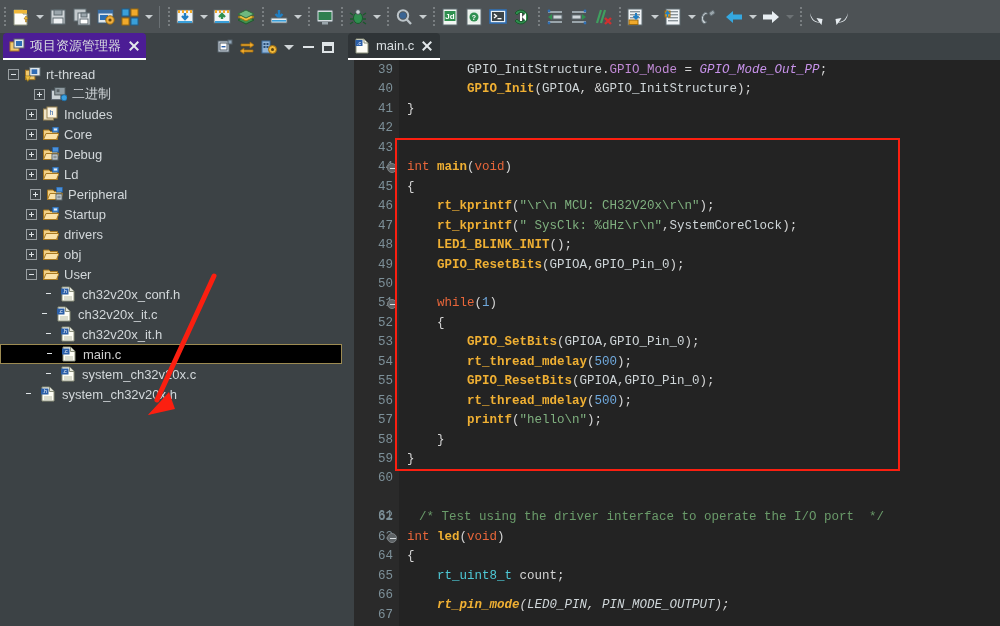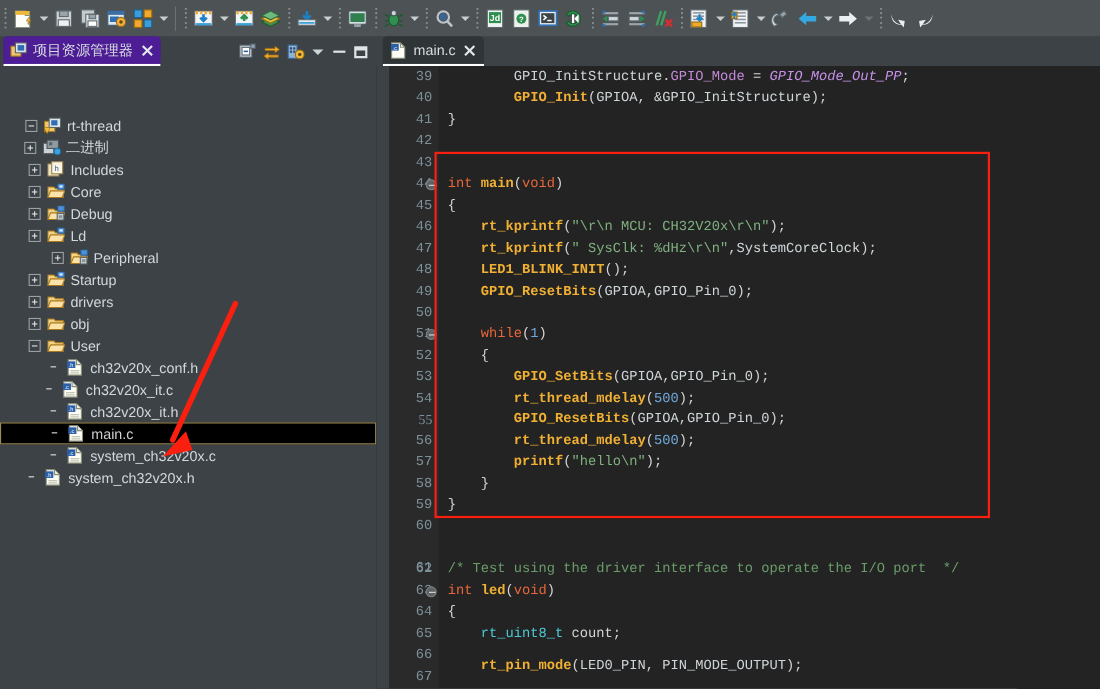--- a/index.html
+++ b/index.html
@@ -509,33 +509,33 @@
         <span class="vt-min">
             <i></i>
           </span>
         <span class="vt-max">
             <i></i>
           </span>
       </div>
     </div>
 
     <div id="tree">
-        <div class="trow" style="padding-left: 23px; margin-top: 40px;">
+        <div class="trow" style="padding-left: 8px;">
           <span class="expander "></span>
           <span class="ticon" style="display: flex; align-items: center;">
             <svg width="17" height="16" viewBox="0 0 17 16">
               <rect x="0.5" y="4" width="10" height="10" fill="#f0c96f" stroke="#a8781f"></rect>
               <rect x="5" y="1" width="11" height="9" fill="#dfe6ea" stroke="#5a6468"></rect>
               <rect x="7" y="3" width="6" height="5" fill="#2f6cb5"></rect>
               <polygon points="3,16 0,10 6,10" fill="#f0c040" stroke="#8a6a10" stroke-width="0.6"></polygon>
             </svg>
           </span>
           <span class="tlabel">rt-thread</span>
         </div>
-        <div class="trow" style="padding-left: 22px;">
+        <div class="trow" style="padding-left: 34px;">
           <span class="expander plus"></span>
           <span class="ticon" style="display: flex; align-items: center;">
             <svg width="17" height="16" viewBox="0 0 17 16">
               <rect x="0.5" y="4" width="10" height="10" fill="#c9d1d6" stroke="#55606a"></rect>
               <rect x="4" y="1" width="11" height="8" fill="#8f9ba1" stroke="#4a5458"></rect>
               <rect x="6" y="3" width="3" height="3" fill="#596266"></rect>
               <circle cx="14" cy="12" r="3.2" fill="#3aa0e0" stroke="#1f6ea5"></circle>
             </svg>
           </span>
           <span class="tlabel">二进制</span>
@@ -581,21 +581,21 @@
           <span class="ticon" style="display: flex; align-items: center;">
             <svg width="16" height="14" viewBox="0 0 16 14">
               <path d="M0.5 3 v9.5 h14 v-8 h-7 l-1.5 -1.5z" fill="#f3d185" stroke="#a8781f"></path>
               <path d="M0.5 12.5 l2.5 -6 h13 l-2.5 6z" fill="#fbe2a8" stroke="#a8781f"></path>
               <rect x="9.5" y="0" width="6" height="5" fill="#4a90d9" stroke="#2a5f99"></rect>
               <rect x="11" y="1.5" width="3" height="2" fill="#dde9f5"></rect>
             </svg>
           </span>
           <span class="tlabel">Ld</span>
         </div>
-        <div class="trow" style="padding-left: 30px; margin-left: 17px;">
+        <div class="trow" style="padding-left: 30px;">
           <span class="expander plus"></span>
           <span class="ticon" style="display: flex; align-items: center;">
             <svg width="16" height="14" viewBox="0 0 16 14">
               <path d="M0.5 3 v9.5 h14 v-8 h-7 l-1.5 -1.5z" fill="#f3d185" stroke="#a8781f"></path>
               <path d="M0.5 12.5 l2.5 -6 h13 l-2.5 6z" fill="#fbe2a8" stroke="#a8781f"></path>
               <rect x="9.5" y="0" width="6" height="5" fill="#4a90d9" stroke="#2a5f99"></rect>
               <rect x="9" y="7" width="6" height="6" fill="#cfd6da" stroke="#5a6468"></rect>
               <rect x="10.3" y="8.6" width="3.4" height="2.8" fill="#8a949a"></rect>
             </svg>
           </span>
@@ -764,21 +764,21 @@
           <div class="ln" style="top: 118.7px;">45</div>
           <div class="ln" style="top: 138.15px;">46</div>
           <div class="ln" style="top: 157.6px;">47</div>
           <div class="ln" style="top: 177.05px;">48</div>
           <div class="ln" style="top: 196.5px;">49</div>
           <div class="ln" style="top: 215.95px;">50</div>
           <div class="ln" style="top: 235.4px;">51</div>
           <div class="ln" style="top: 254.85px;">52</div>
           <div class="ln" style="top: 274.3px;">53</div>
           <div class="ln" style="top: 293.75px;">54</div>
-          <div class="ln" style="top: 313.2px; font-family: Liberation Serif, serif;">55</div>
+          <div class="ln" style="top: 313.2px;">55</div>
           <div class="ln" style="top: 332.65px;">56</div>
           <div class="ln" style="top: 352.1px;">57</div>
           <div class="ln" style="top: 371.55px;">58</div>
           <div class="ln" style="top: 391px;">59</div>
           <div class="ln" style="top: 410.45px;">60</div>
           <div class="ln" style="top: 448px;">61</div>
           <div class="ln" style="top: 449.35px;">62</div>
           <div class="ln" style="top: 468.8px;">63</div>
           <div class="ln" style="top: 488.25px;">64</div>
           <div class="ln" style="top: 507.7px;">65</div>
@@ -807,24 +807,24 @@
           <div class="cl" style="top: 254.85px; left: 8px;"><span class="punc">    {</span></div>
           <div class="cl" style="top: 274.3px; left: 8px;"><span class="punc">        </span><span class="fn">GPIO_SetBits</span><span class="punc">(</span><span class="id">GPIOA</span><span class="punc">,</span><span class="id">GPIO_Pin_0</span><span class="punc">);</span></div>
           <div class="cl" style="top: 293.75px; left: 8px;"><span class="punc">        </span><span class="fn">rt_thread_mdelay</span><span class="punc">(</span><span class="num">500</span><span class="punc">);</span></div>
           <div class="cl" style="top: 313.2px; left: 8px;"><span class="punc">        </span><span class="fn">GPIO_ResetBits</span><span class="punc">(</span><span class="id">GPIOA</span><span class="punc">,</span><span class="id">GPIO_Pin_0</span><span class="punc">);</span></div>
           <div class="cl" style="top: 332.65px; left: 8px;"><span class="punc">        </span><span class="fn">rt_thread_mdelay</span><span class="punc">(</span><span class="num">500</span><span class="punc">);</span></div>
           <div class="cl" style="top: 352.1px; left: 8px;"><span class="punc">        </span><span class="fn">printf</span><span class="punc">(</span><span class="str">"hello\n"</span><span class="punc">);</span></div>
           <div class="cl" style="top: 371.55px; left: 8px;"><span class="punc">    }</span></div>
           <div class="cl" style="top: 391px; left: 8px;"><span class="punc">}</span></div>
           <div class="cl" style="top: 410.45px; left: 8px;"></div>
           <div class="cl" style="top: 429.9px; left: 8px;"></div>
-          <div class="cl" style="top: 449.35px; left: 8px;"><span class="cmt">/* Test using the driver interface to operate the I/O port  */</span></div>
+          <div class="cl" style="top: 449.35px; left: 20px;"><span class="cmt">/* Test using the driver interface to operate the I/O port  */</span></div>
           <div class="cl" style="top: 468.8px; left: 8px;"><span class="kw">int </span><span class="fn">led</span><span class="punc">(</span><span class="kw">void</span><span class="punc">)</span></div>
           <div class="cl" style="top: 488.25px; left: 8px;"><span class="punc">{</span></div>
           <div class="cl" style="top: 507.7px; left: 8px;"><span class="punc">    </span><span class="typ">rt_uint8_t</span><span class="punc"> count;</span></div>
           <div class="cl" style="top: 527.15px; left: 8px;"></div>
-          <div class="cl" style="top: 537px; left: 8px;"><span class="punc">    </span><span class="fn">rt_pin_mode</span><span class="punc">(</span><span class="id">LED0_PIN</span><span class="punc">, </span><span class="id">PIN_MODE_OUTPUT</span><span class="punc">);</span></div>
+          <div class="cl" style="top: 537px; left: 8px; font-style: italic;"><span class="punc">    </span><span class="fn">rt_pin_mode</span><span class="punc">(</span><span class="id">LED0_PIN</span><span class="punc">, </span><span class="id">PIN_MODE_OUTPUT</span><span class="punc">);</span></div>
         </div>
       <div id="redbox" style="left: 53px; top: 77.8px; width: 505px; height: 333.65px; border-color: rgb(251, 31, 16);"></div>
     </div>
   </div>
 
 </div>
 
 </body></html>

